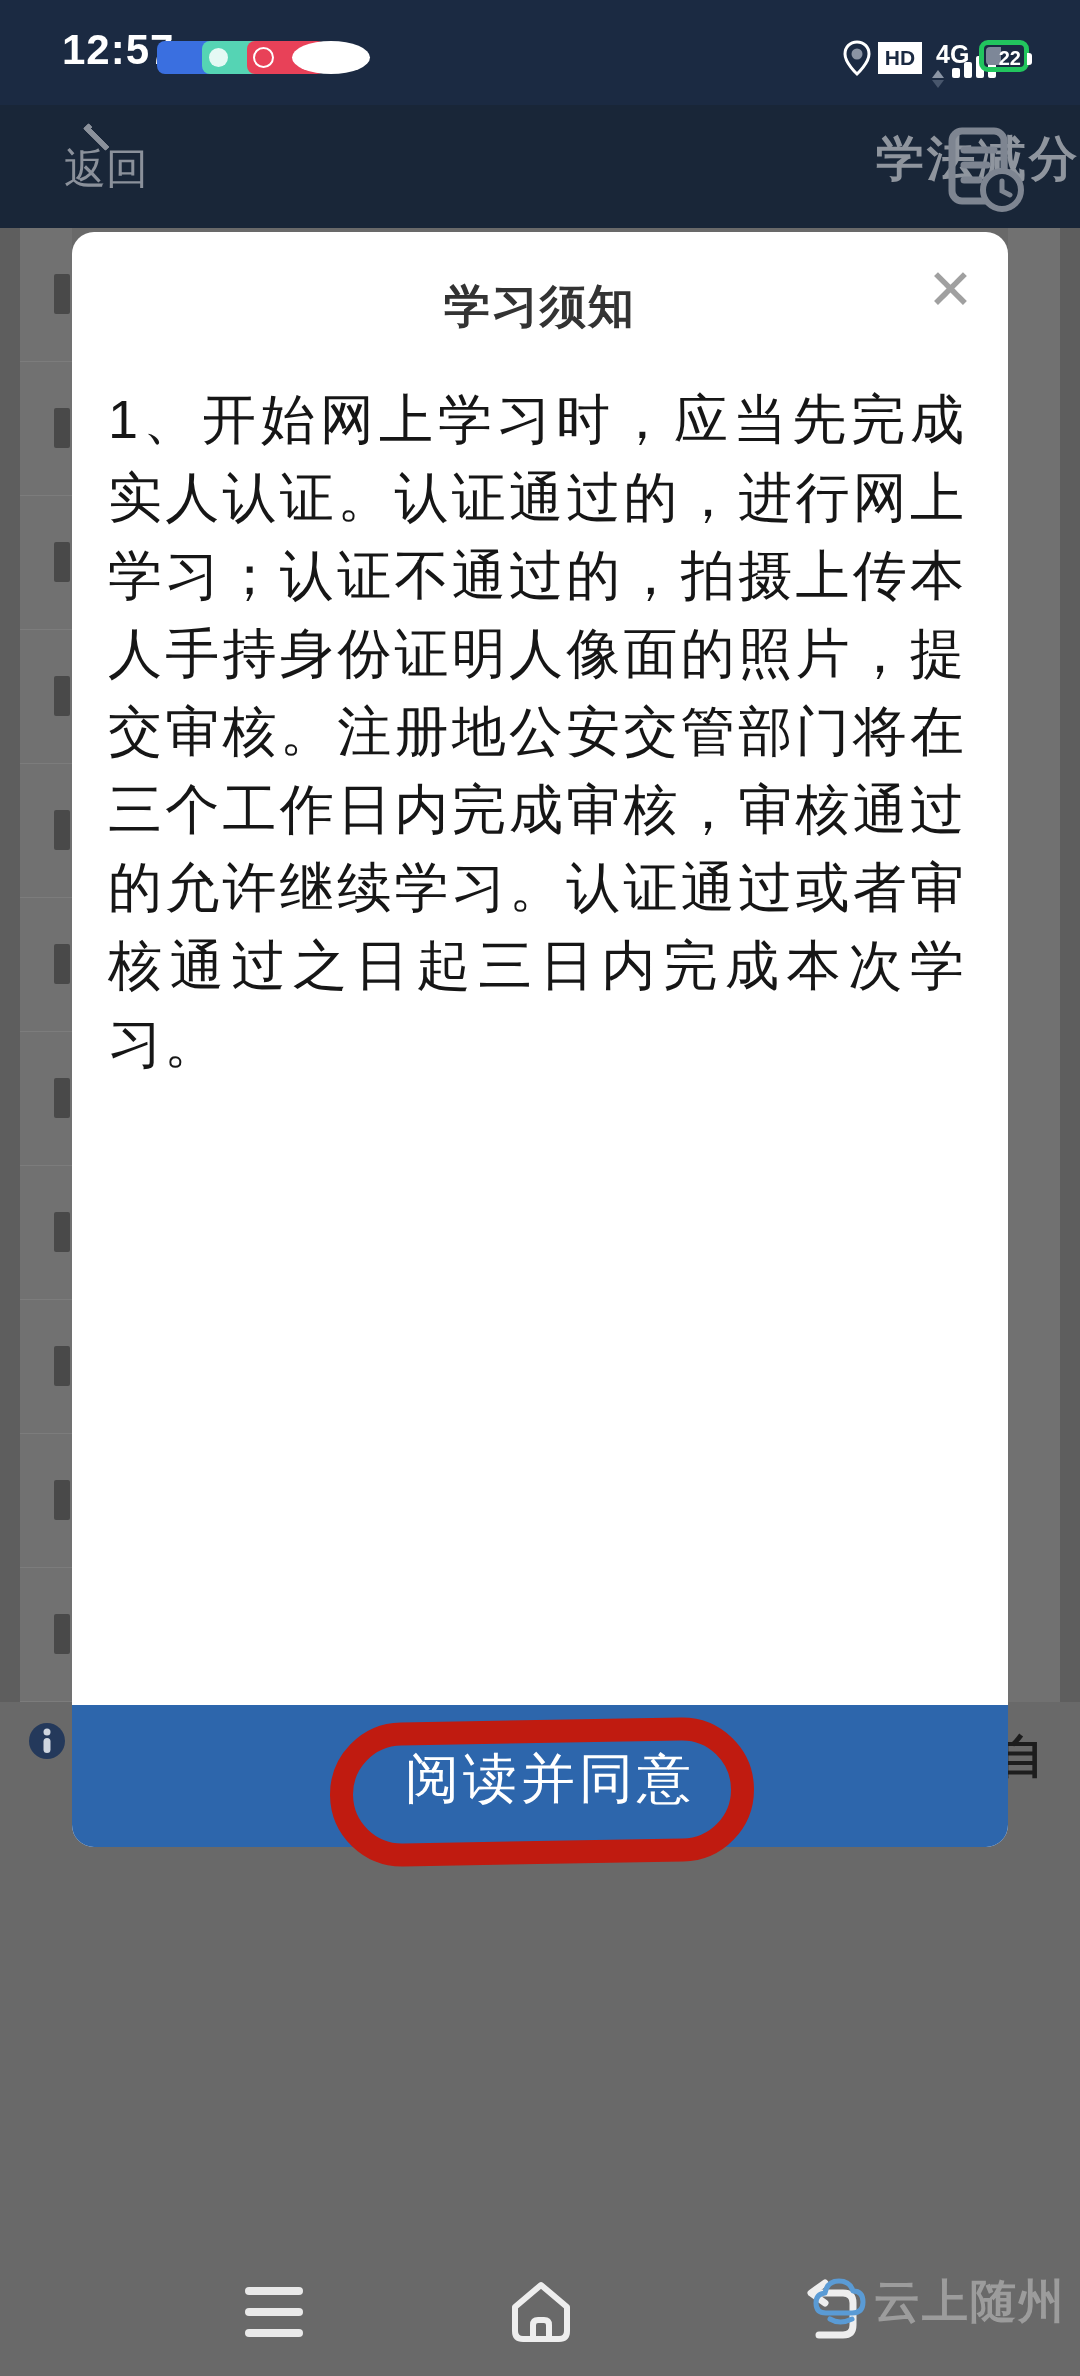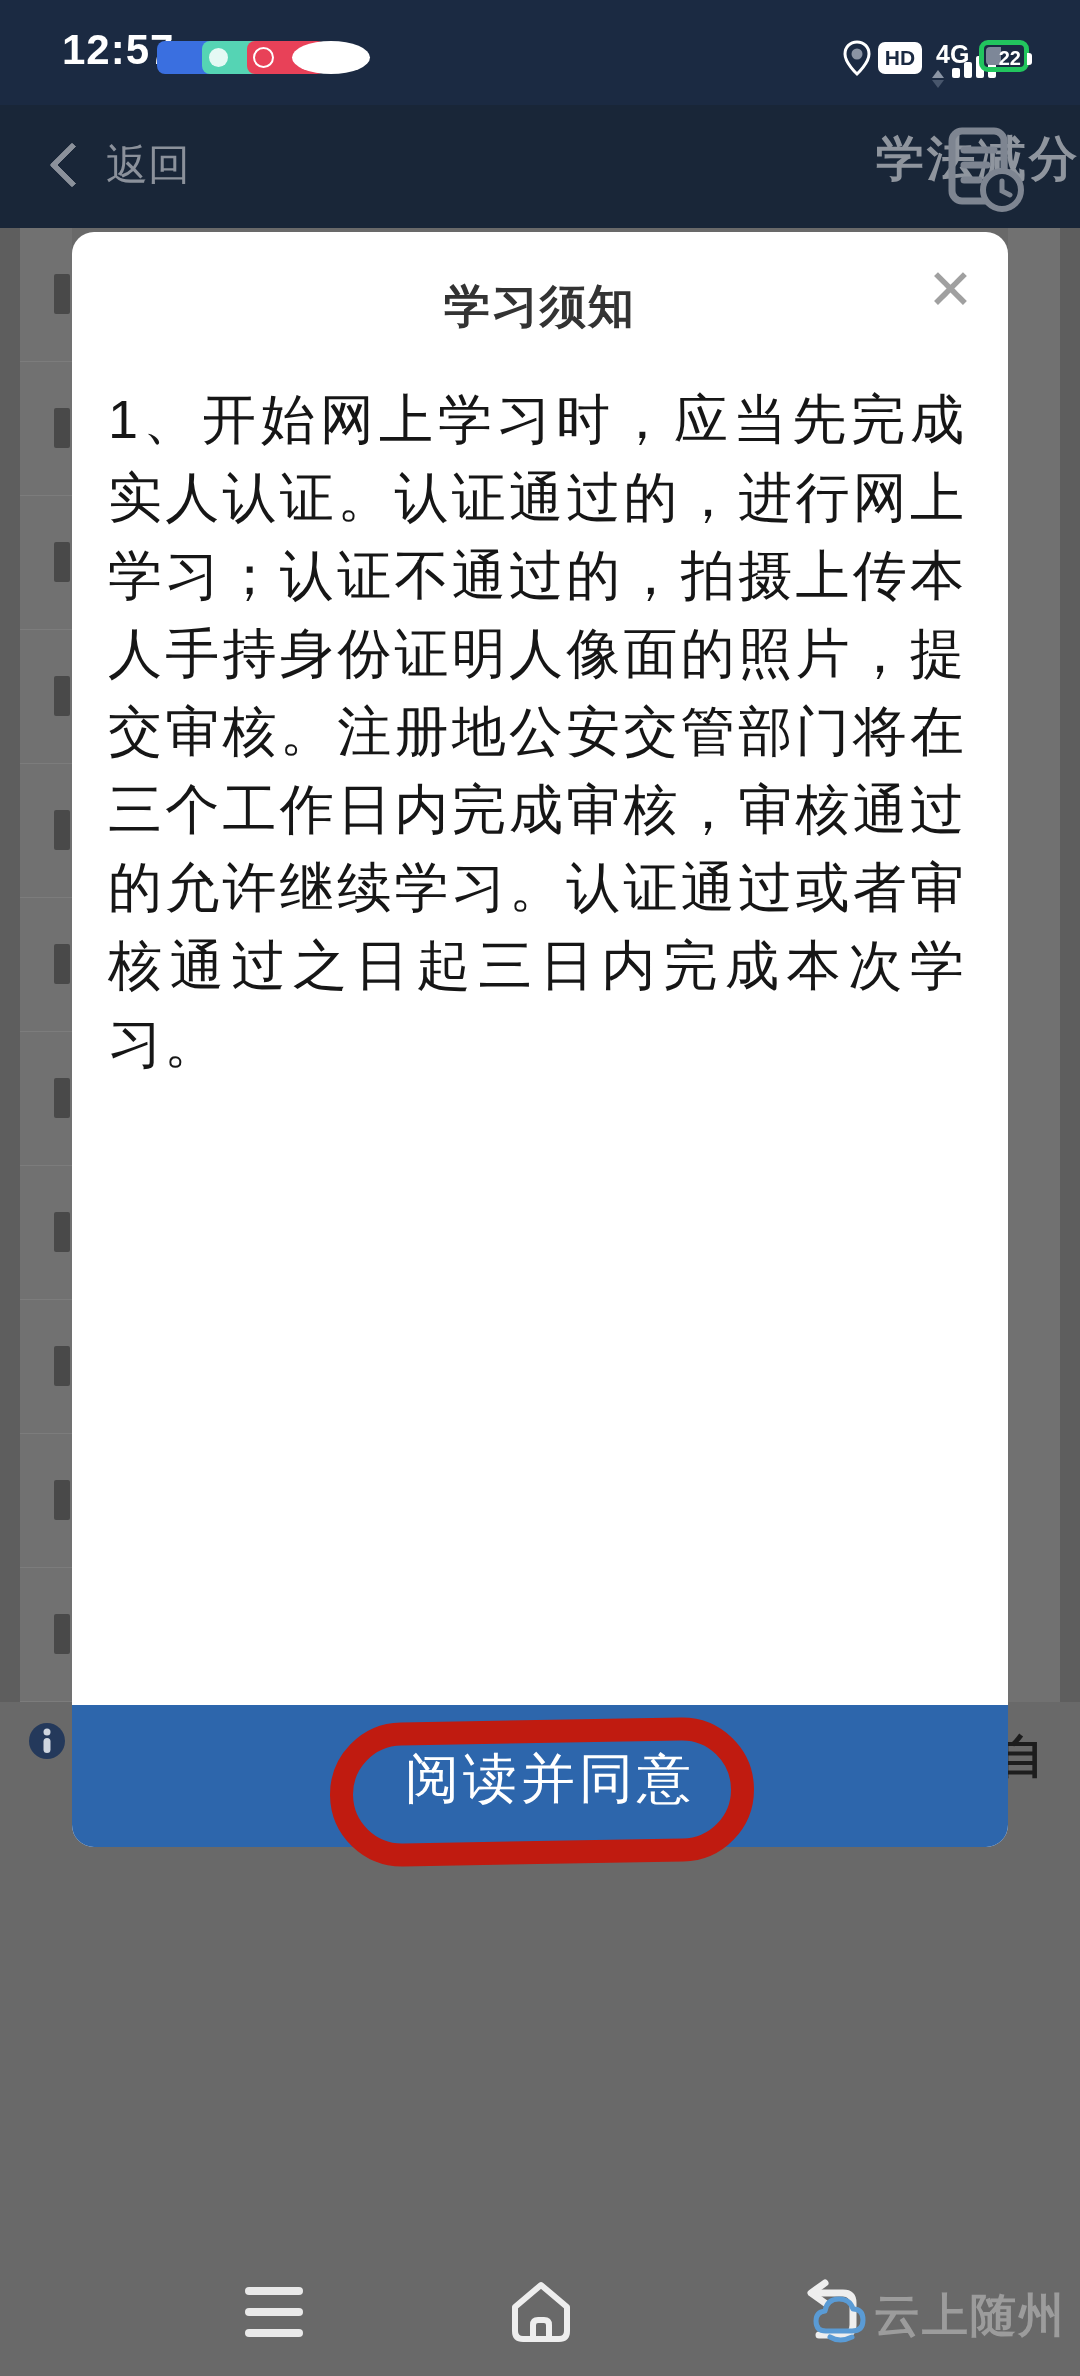--- a/index.html
+++ b/index.html
@@ -16,38 +16,38 @@
   .notif-12123{left:157px;background:#3a6fe0;color:#fff;font-size:9px;font-weight:bold;
     display:flex;align-items:center;justify-content:center;letter-spacing:0;}
   .notif-teal{left:202px;background:#55d4b4;}
   .notif-teal::after{content:"";position:absolute;left:7px;top:7px;width:19px;height:19px;border-radius:50%;background:#ffffff;opacity:.85;}
   .notif-red{left:247px;background:#e84158;}
   .notif-red::after{content:"";position:absolute;left:6px;top:6px;width:17px;height:17px;border-radius:50%;border:2px solid #fff;}
   .notif-bubble{left:292px;background:#ffffff;border-radius:50% 50% 50% 50%;}
   .notif-bubble::after{content:"";position:absolute;left:3px;bottom:-2px;width:0;height:0;
     border:7px solid transparent;border-top-color:#ffffff;transform:rotate(25deg);}
   .pin{position:absolute;left:842px;top:40px;}
-  .hd-badge{position:absolute;left:878px;top:42px;width:44px;height:32px;background:#ffffff;border-radius:7px;
+  .hd-badge{position:absolute;left:878px;top:42px;width:44px;height:32px;background:#ffffff;border-radius:0;
     color:#1b2a42;font-size:21px;font-weight:bold;display:flex;align-items:center;justify-content:center;}
   .net{position:absolute;left:936px;top:40px;font-size:25px;font-weight:bold;color:#ffffff;}
   .tri-up{position:absolute;left:932px;top:64px;width:0;height:0;border:6px solid transparent;border-bottom:8px solid #8b95a5;}
   .tri-dn{position:absolute;left:932px;top:80px;width:0;height:0;border:6px solid transparent;border-top:8px solid #48566c;}
   .sig{position:absolute;left:952px;top:46px;width:52px;height:32px;}
   .sig i{position:absolute;bottom:0;width:8px;background:#ffffff;border-radius:2px;}
   .sig i:nth-child(1){left:0;height:10px;}
   .sig i:nth-child(2){left:12px;height:16px;}
   .sig i:nth-child(3){left:24px;height:22px;}
   .sig i:nth-child(4){left:36px;height:28px;}
   .battery{position:absolute;left:979px;top:40px;width:50px;height:32px;border:5px solid #22c55e;border-radius:9px;box-sizing:border-box;}
   .battery .fill{position:absolute;left:2px;top:2px;bottom:2px;width:15px;background:#7d8798;border-radius:4px 0 0 4px;}
   .battery .pct{position:absolute;right:3px;top:2px;font-size:20px;font-weight:bold;color:#ffffff;}
   .battery .nub{position:absolute;right:-8px;top:8px;width:5px;height:12px;background:#ffffff;border-radius:0 3px 3px 0;}
   
   .header{position:absolute;left:0;top:105px;width:1080px;height:123px;background:#192638;z-index:39;}
-  .back-btn{position:absolute;left:56px;top:28px;height:64px;display:flex;align-items:center;color:#8b919b;}
+  .back-btn{position:absolute;left:64px;top:28px;height:64px;display:flex;align-items:center;color:#8b919b;flex-direction:column;}
   .chev{width:26px;height:26px;border-left:6px solid #8b919b;border-bottom:6px solid #8b919b;
     transform:rotate(45deg);margin-right:18px;border-radius:2px;}
   .back-label{font-size:42px;}
   .header-title{position:absolute;left:0;right:0;top:22px;text-align:right;font-size:48px;font-weight:bold;color:#8f959e;letter-spacing:3px;}
   .doc-icon{position:absolute;right:52px;top:18px;}
   
   .bg-strip{position:absolute;top:228px;height:1474px;background:#717171;z-index:1;}
   .bg-strip.left{left:20px;width:52px;}
   .bg-strip.right{left:1008px;width:52px;}
   .bg-edge{position:absolute;top:228px;height:1474px;width:20px;background:#5e5e5e;z-index:1;}
@@ -59,21 +59,21 @@
   .info-dot{position:absolute;left:28px;top:1722px;z-index:2;}
   .goto-btn{position:absolute;left:55px;top:2068px;width:966px;height:148px;background:#1d3150;border-radius:16px;
     display:flex;align-items:center;justify-content:center;z-index:2;
     font-size:50px;color:#7f858e;letter-spacing:6px;}
   
   .navbar{position:absolute;left:0;top:2253px;width:1080px;height:123px;z-index:3;}
   .hamburger{position:absolute;left:245px;top:34px;width:58px;}
   .hamburger i{display:block;height:8px;background:#e9e9e9;border-radius:4px;margin-bottom:13px;}
   .home-icon{position:absolute;left:503px;top:22px;}
   .backnav-icon{position:absolute;left:795px;top:22px;}
-  .watermark{position:absolute;left:808px;top:32px;display:flex;align-items:flex-end;z-index:4;}
+  .watermark{position:absolute;left:808px;top:18px;display:flex;align-items:flex-start;z-index:4;}
   .wm-text{font-size:46px;color:#9c9c9c;font-weight:bold;letter-spacing:2px;margin-left:4px;}
   
   .modal{position:absolute;left:72px;top:232px;width:936px;height:1615px;background:#ffffff;border-radius:22px;z-index:10;}
   .modal-title{position:absolute;left:0;right:0;top:44px;text-align:center;font-size:46px;font-weight:bold;color:#333333;letter-spacing:2px;}
   .modal-close{position:absolute;right:34px;top:30px;font-size:56px;color:#a0a0a0;font-weight:300;line-height:1;cursor:pointer;}
   .modal-body{position:absolute;top:148px;left:36px;right:26px;}
   .modal-body p{margin:0 16px 50px 0;font-size:54px;line-height:78px;color:#161616;letter-spacing:2px;text-align:justify;}
   .agree-footer{position:absolute;left:0;right:0;bottom:0;height:142px;background:#2d66ac;border-radius:0 0 22px 22px;
     display:flex;align-items:flex-start;justify-content:center;padding-left:20px;}
   .agree-label{margin-top:38px;font-size:54px;color:#ffffff;letter-spacing:4px;}

